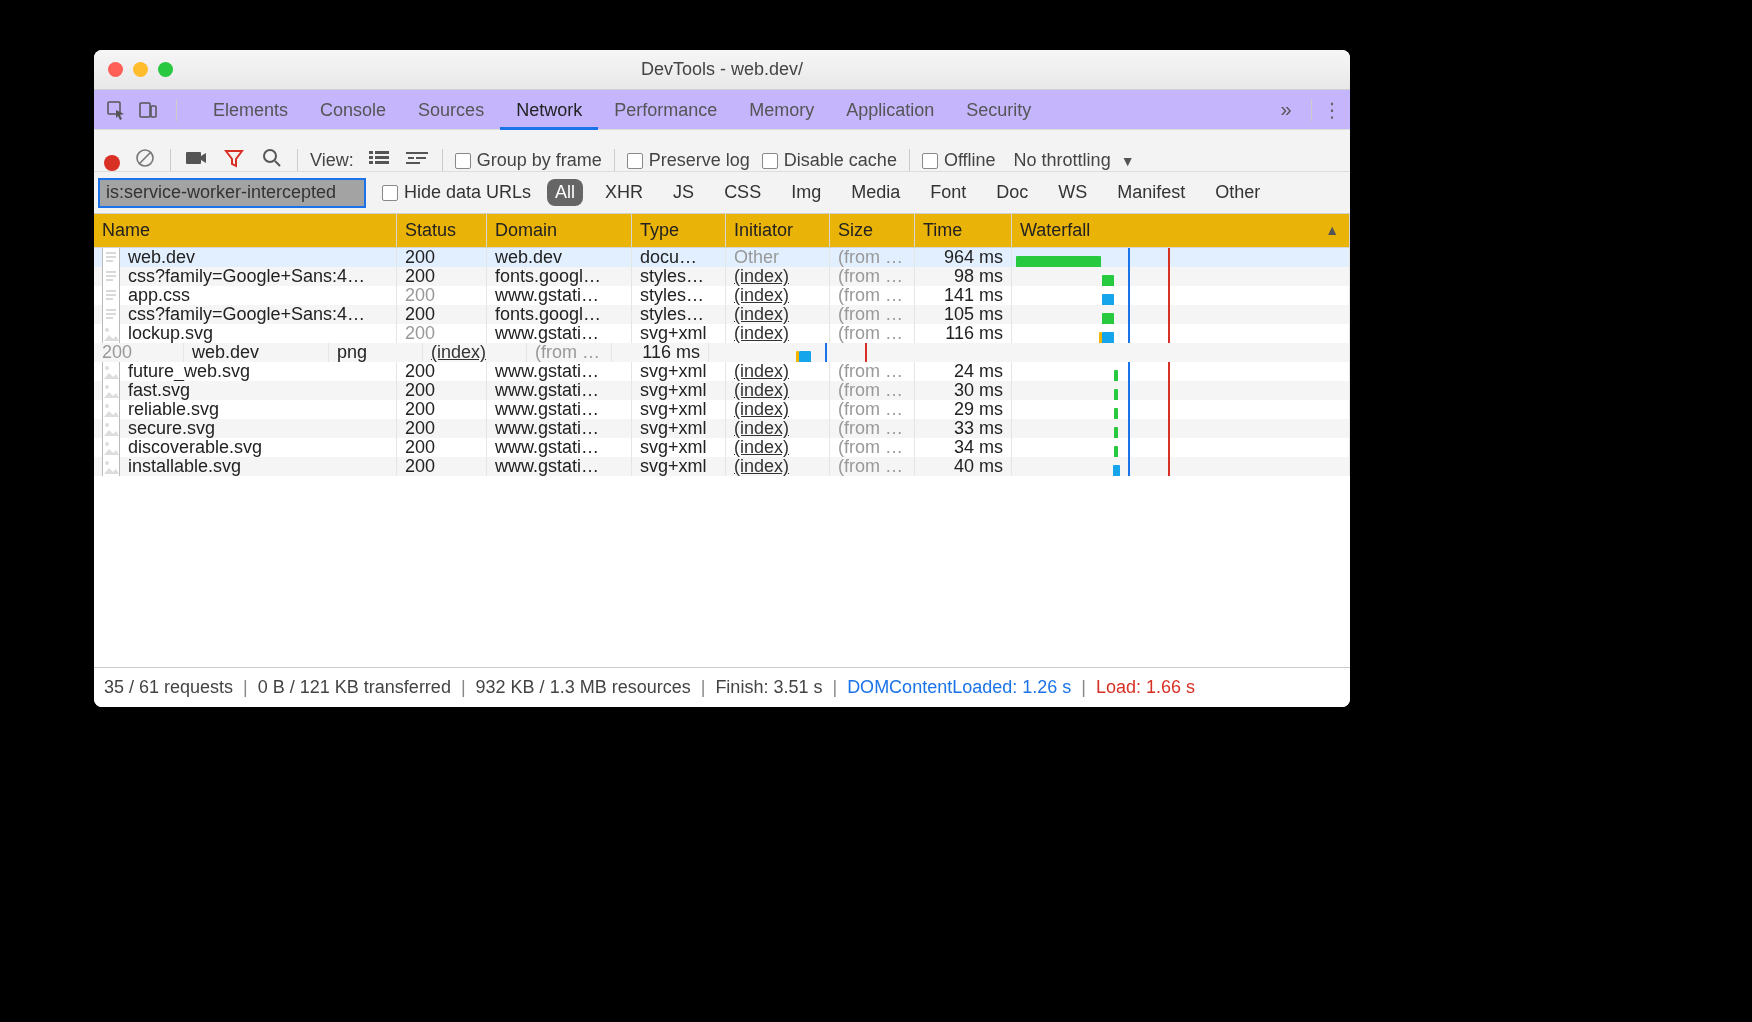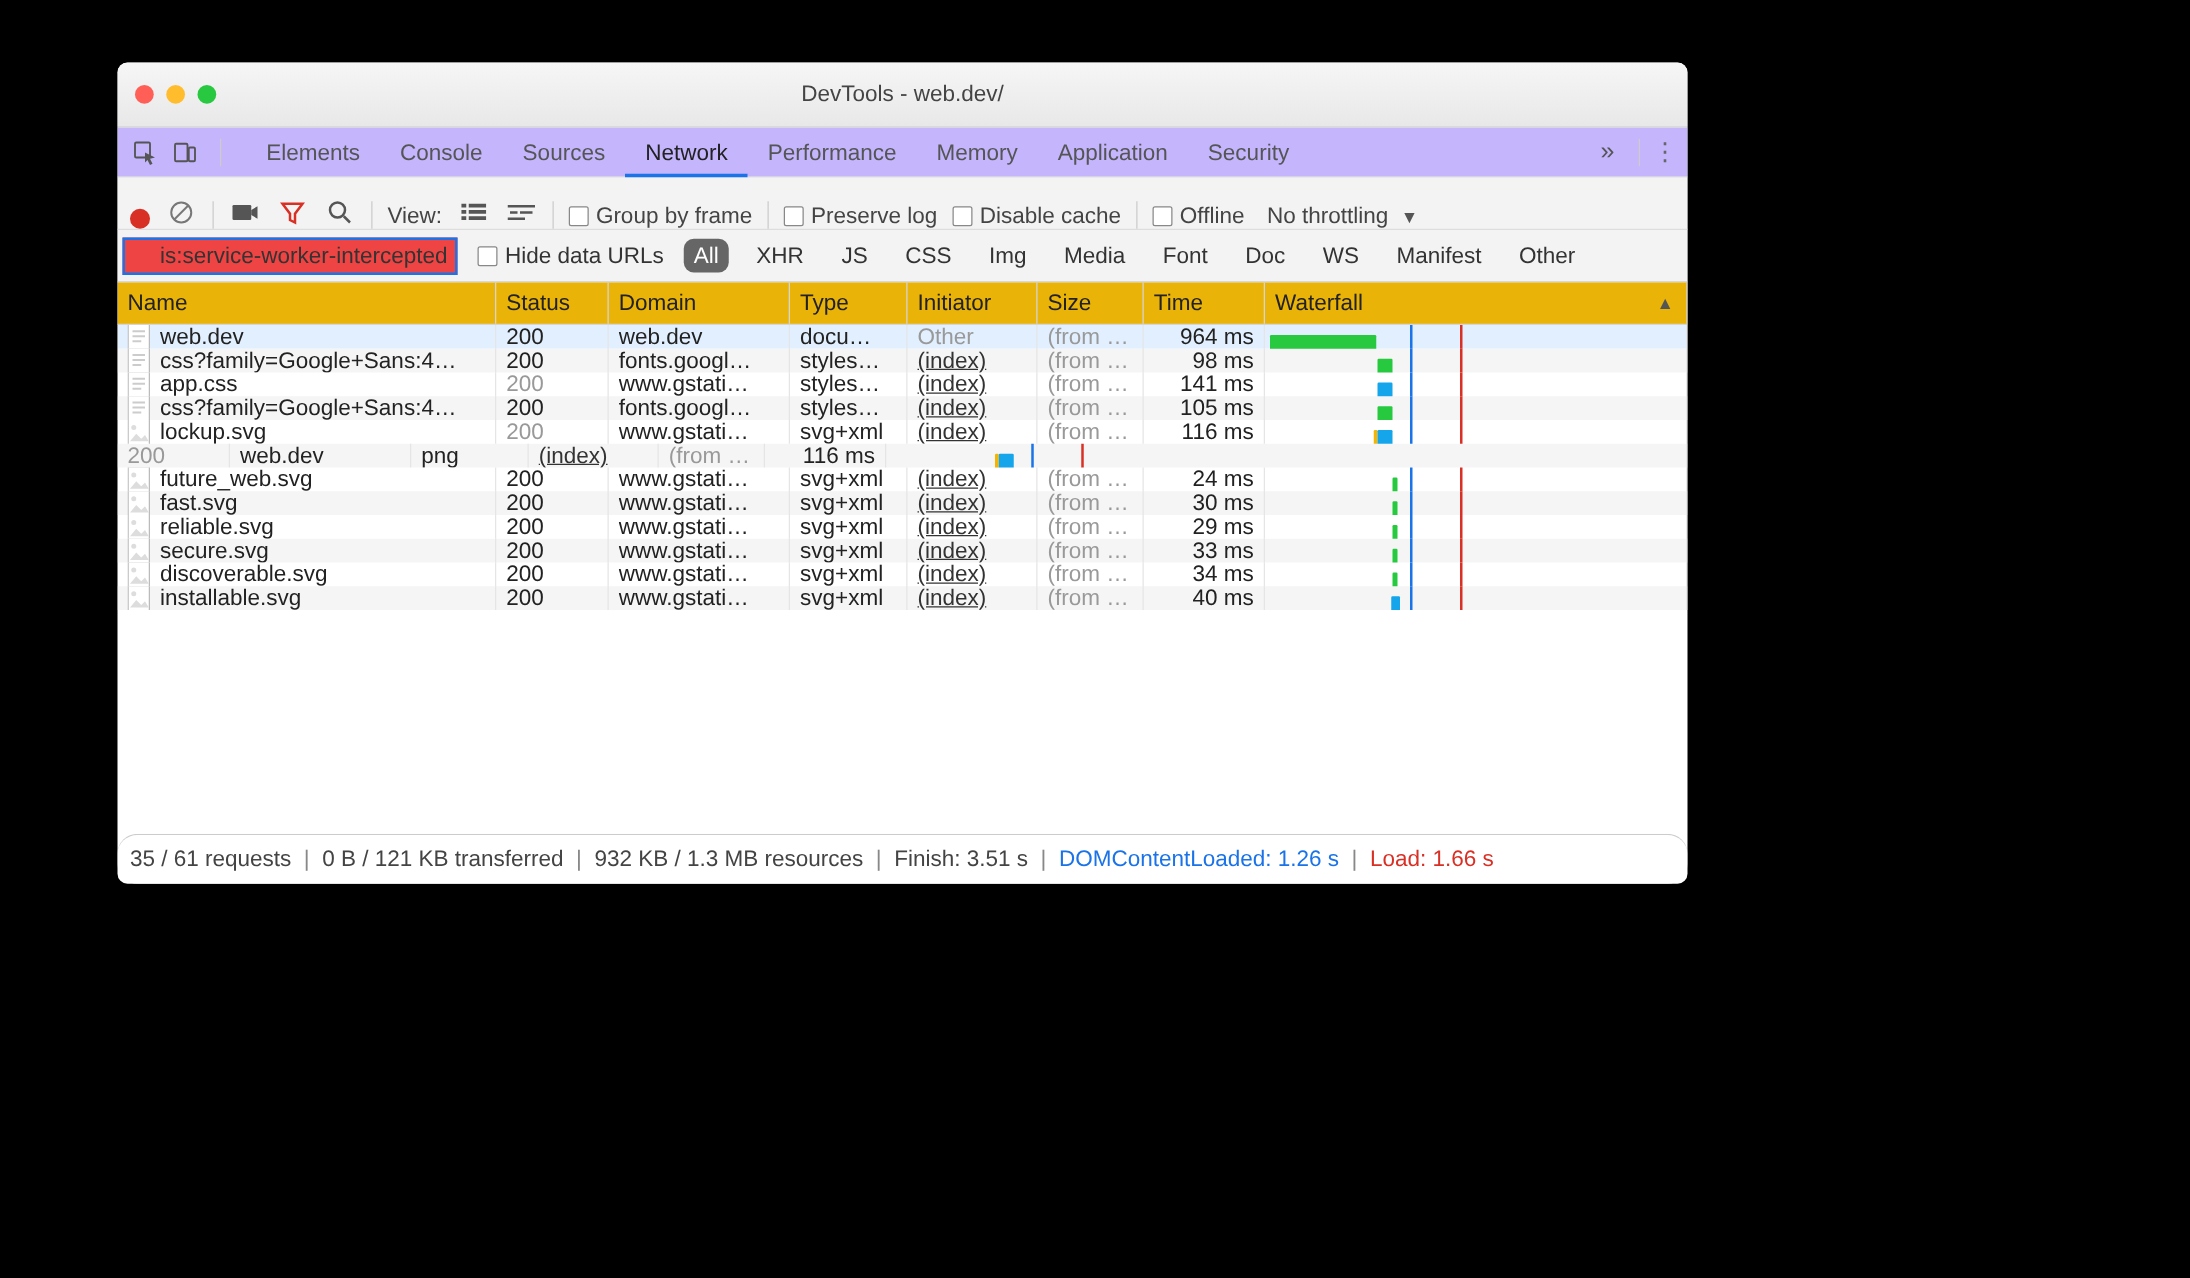--- a/index.html
+++ b/index.html
@@ -18,21 +18,21 @@
     height: 657px;
     background: #fff;
     border-radius: 8px;
     box-shadow: 0 20px 50px rgba(0,0,0,0.5);
     display: flex;
     flex-direction: column;
     overflow: hidden;
   }
   
   .titlebar {
-    height: 52px;
+    height: 40px;
     background: linear-gradient(#f6f6f6,#e8e8e8);
     border-bottom: 1px solid #d0d0d0;
     display: flex;
     align-items: center;
     position: relative;
   }
   .traffic-lights { display:flex; gap:10px; padding-left:14px; }
   .tl { width:15px; height:15px; border-radius:50%; }
   .tl.red { background:#ff5f57; }
   .tl.yellow { background:#ffbd2e; }
@@ -58,21 +58,21 @@
   .filter-icon { color:#d93025; }
   .toolbar .vline { width:1px; height:22px; background:#ccc; }
   .view-label { color:#444; }
   .cb { display:flex; align-items:center; gap:6px; }
   .cb-box { width:16px; height:16px; border:1px solid #888; border-radius:2px; background:#fff;}
   .throttle { display:flex; align-items:center; gap:10px; margin-left:6px;}
   .tri { font-size:14px; color:#555; }
 
   
   .filterbar { height:42px; background:#f3f3f3; border-bottom:1px solid #d0d0d0; display:flex; align-items:center; padding:0 4px; gap:16px; font-size:18px; color:#333;}
-  .filter-input { border:2px solid #1a73e8; background:#ef4444; height:30px; padding:0 6px; font-size:18px; color:#333; width:268px; outline:none;text-align:right;}
+  .filter-input { border:2px solid #1a73e8; background:#a3a3a3; height:30px; padding:0 6px; font-size:18px; color:#333; width:268px; outline:none;}
   .chip { padding:3px 8px; border-radius:8px; cursor:pointer;}
   .chip.active { background:#666; color:#fff; }
   .type-filters { display:flex; gap:14px; align-items:center;}
 
   
   .thead { height:34px; border-bottom:1px solid #d5d5d5; display:flex; font-size:18px; color:#222; background:#eab308;}
   .th { border-right:1px solid #d5d5d5; padding:0 8px; display:flex; align-items:center; position:relative;}
   .th.name { width:303px; }
   .th.status { width:90px; }
   .th.domain { width:145px; }
@@ -107,21 +107,21 @@
   
   .wf-container { position:absolute; top:0; bottom:0; left:4px; right:4px; }
   .wf-blue-line { position:absolute; top:-6px; bottom:-6px; width:2px; background:#1a73e8; }
   .wf-red-line { position:absolute; top:-6px; bottom:-6px; width:2px; background:#d93025; }
   .wf-bar { position:absolute; top:8px; height:18px; border-radius:1px; }
   .wf-green { background:#27c93f; }
   .wf-blue { background:#14a5eb; }
   .wf-orange { background:#f4b400; width:3px; }
 
   
-  .statusbar { height:40px; border-top:1px solid #ccc; display:flex; align-items:center; padding:0 10px; font-size:18px; color:#444; gap:6px; background:#fff;border-radius:16px;}
+  .statusbar { height:40px; border-top:1px solid #ccc; display:flex; align-items:center; padding:0 10px; font-size:18px; color:#444; gap:6px; background:#fff;}
   .status-sep { color:#888; margin:0 4px; }
   .status-dcl { color:#1a73e8; }
   .status-load { color:#d93025; }
 
   .ellipsis { overflow:hidden; text-overflow:ellipsis; white-space:nowrap; display:inline-block; max-width:100%;}
 </style>
 </head>
 <body>
 
 <div class="window">

